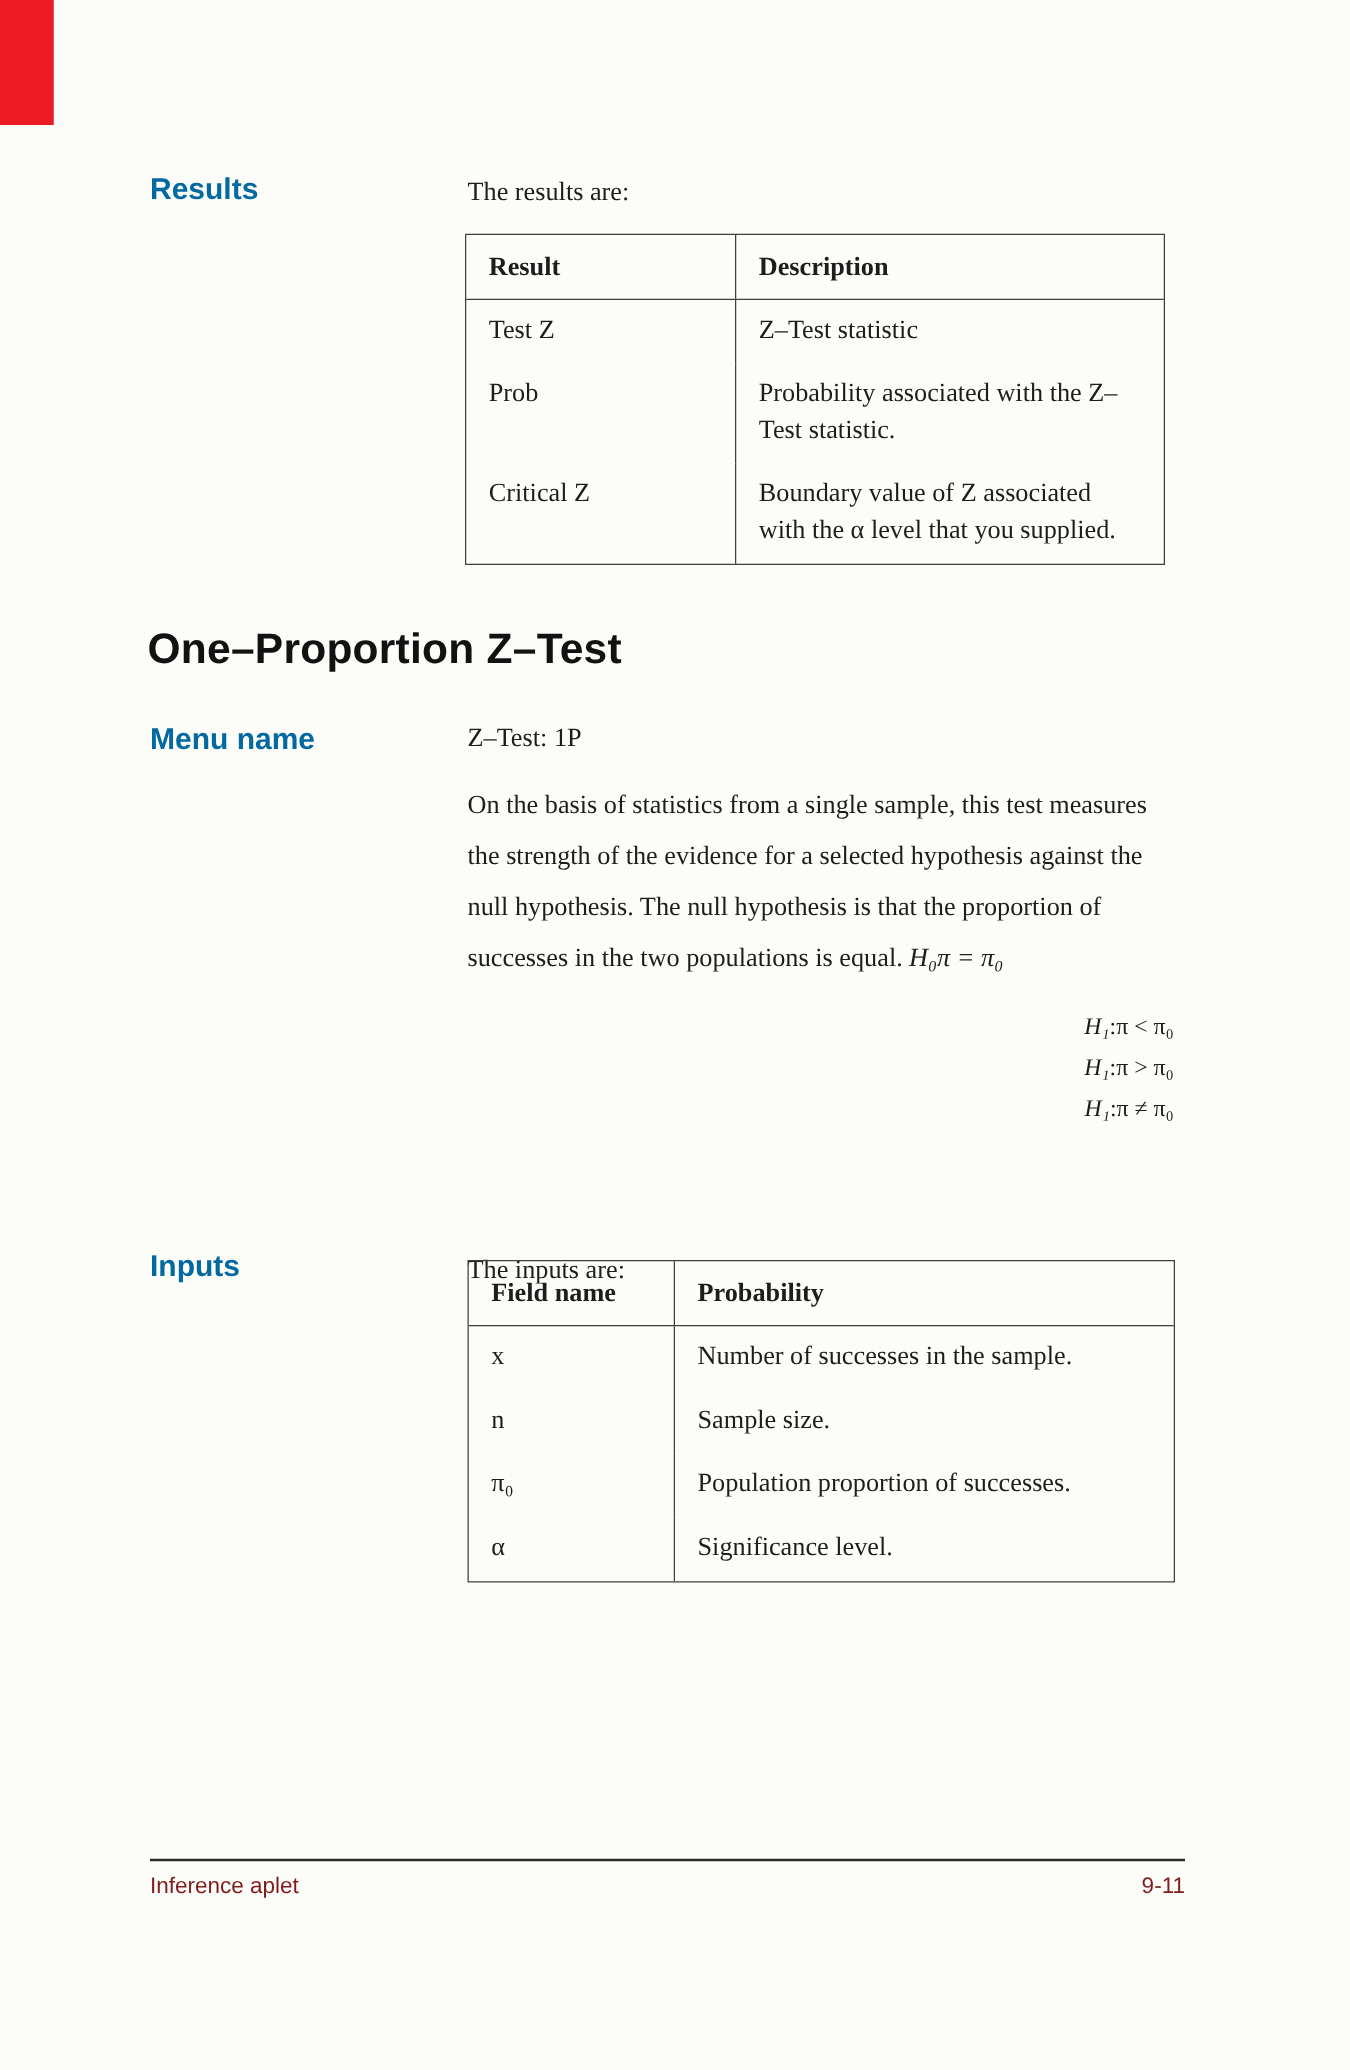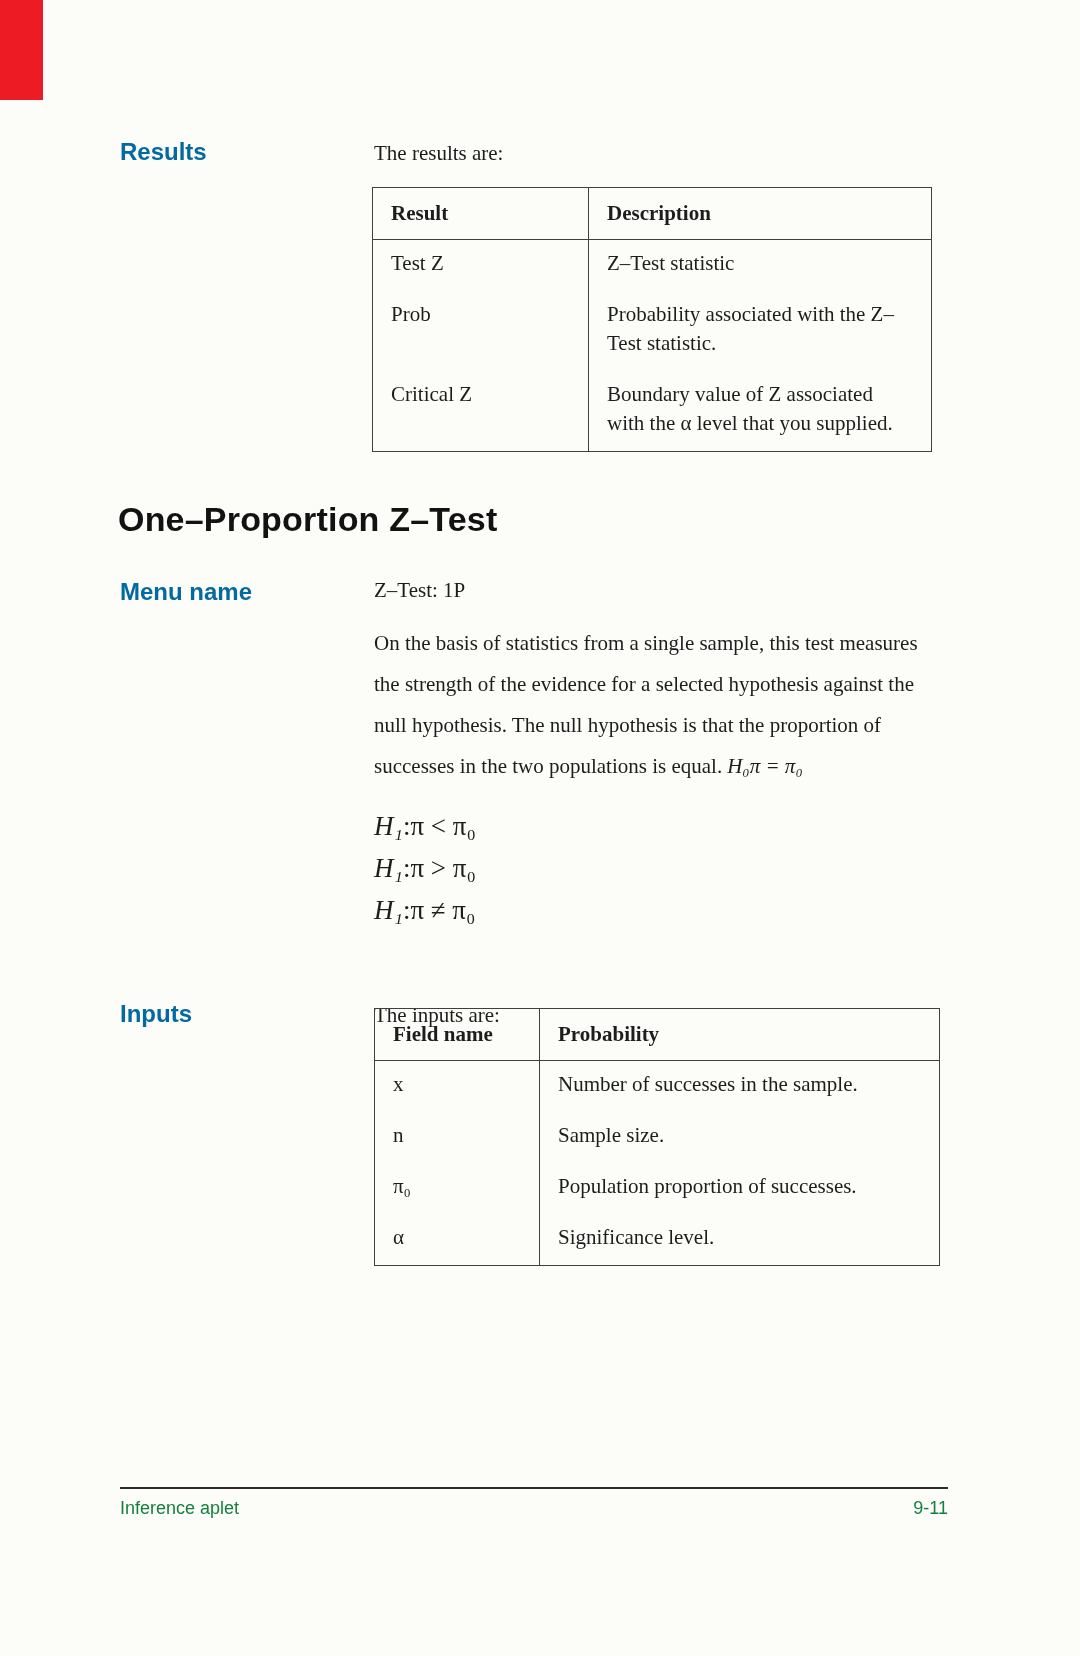--- a/index.html
+++ b/index.html
@@ -36,30 +36,30 @@
   .table .t-body .cell:last-child{flex:1;}
   .table-results{left:372px;top:187px;width:560px;}
   .table-results .cell:first-child{width:216px;}
   .table-inputs{left:374px;top:1008px;width:566px;}
   .table-inputs .cell:first-child{width:165px;}
   
   .menu-content{position:absolute;left:374px;top:578px;width:565px;}
   .menu-name{font-size:21px;margin:0 0 20px 0;}
   .para{font-size:21px;line-height:41px;margin:0 0 24px 0;}
   .imath{font-style:italic;margin-left:5px;white-space:nowrap;}
-  .formulas{text-align:left;font-size:27px;margin-top:4px;}
+  .formulas{text-align:right;font-size:19px;margin-top:4px;}
   .formula{margin:11px 0;}
   .fvar{font-style:italic;}
   
   .footer{
     position:absolute;left:120px;top:1487px;width:828px;
     border-top:2px solid #2b2b2b;
     display:flex;justify-content:space-between;align-items:flex-start;
     padding-top:9px;
-    font-family:"Liberation Sans","DejaVu Sans",sans-serif;font-size:18px;color:#15803d;
+    font-family:"Liberation Sans","DejaVu Sans",sans-serif;font-size:18px;color:#7f1d1d;
   }
 </style>
 </head>
 <body>
 
 <div class="redbar" style="background:#ed1c24;"></div>
 
 <div class="side-h" style="top:138px;">Results</div>
 <div class="intro" style="top:141px;">The results are:</div>
 

